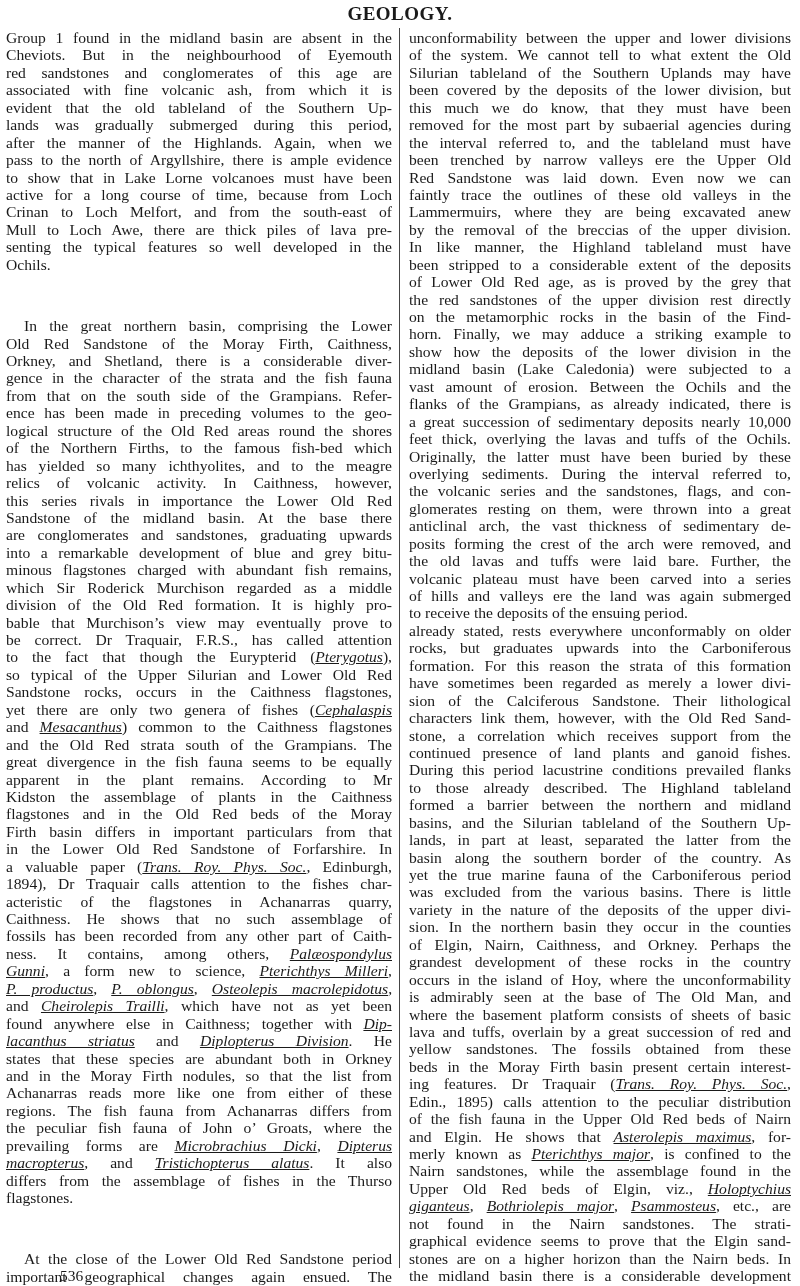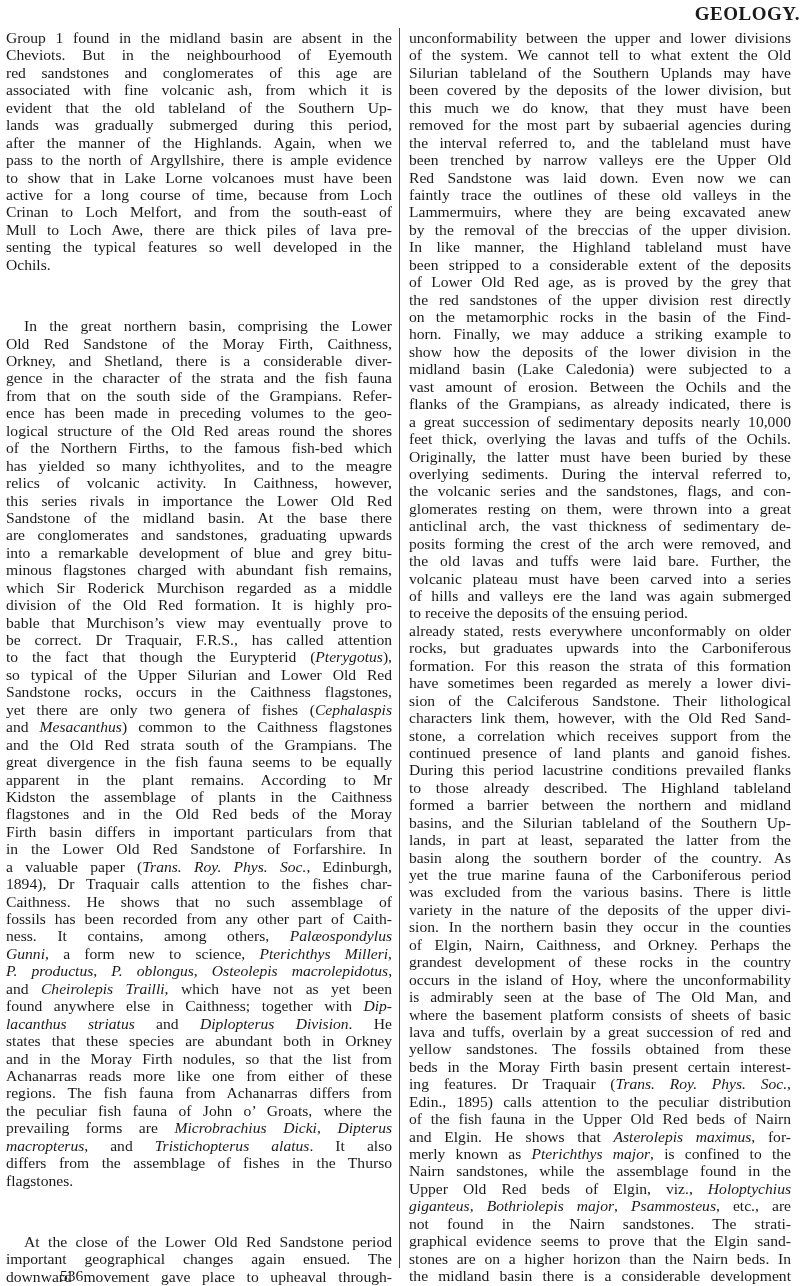--- a/index.html
+++ b/index.html
@@ -3,39 +3,39 @@
 <meta charset="utf-8">
 <style>
   html, body { margin:0; padding:0; }
   body {
     width:800px; height:1286px; overflow:hidden;
     background:#ffffff; color:#1a1a1a;
     font-family: "Liberation Serif", "DejaVu Serif", serif;
     position:relative;
   }
   .running-head {
-    position:absolute; top:3px; left:0; width:800px; text-align:right;
+    position:absolute; top:3px; left:0; width:800px; text-align:center;
     font-size:19px; font-weight:bold; letter-spacing:0.5px;
   }
   .col {
     position:absolute; top:29px; width:386px;
   }
   .col.left { left:6px; }
   .col.right { left:409px; width:382px; }
   .rule {
     position:absolute; left:399px; top:28px; height:1240px; width:1px; background:#444;
   }
   .line {
     height:17.45px; line-height:17.45px; font-size:15.6px;
     white-space:nowrap; text-align:justify; text-align-last:justify;
     overflow:visible;
   }
   .line.last { text-align-last:left; }
   .line.indent { padding-left:18px;margin-top:44px; }
-  .line i { font-style:italic; }
+  .line i { font-style:italic;text-decoration:underline; }
   .folio {
     position:absolute; top:1267px; left:60px; font-size:15.5px;
   }
 </style>
 </head>
 <body>
 
 <div class="running-head">GEOLOGY.</div>
 <div class="col left">
     <div class="line">Group 1 found in the midland basin are absent in the</div>
@@ -78,20 +78,21 @@
     <div class="line">and <i>Mesacanthus</i>) common to the Caithness flagstones</div>
     <div class="line">and the Old Red strata south of the Grampians. The</div>
     <div class="line">great divergence in the fish fauna seems to be equally</div>
     <div class="line">apparent in the plant remains. According to Mr</div>
     <div class="line">Kidston the assemblage of plants in the Caithness</div>
     <div class="line">flagstones and in the Old Red beds of the Moray</div>
     <div class="line">Firth basin differs in important particulars from that</div>
     <div class="line">in the Lower Old Red Sandstone of Forfarshire. In</div>
     <div class="line">a valuable paper (<i>Trans. Roy. Phys. Soc.</i>, Edinburgh,</div>
     <div class="line">1894), Dr Traquair calls attention to the fishes char-</div>
+    <div class="line">acteristic of the flagstones in Achanarras quarry,</div>
     <div class="line">Caithness. He shows that no such assemblage of</div>
     <div class="line">fossils has been recorded from any other part of Caith-</div>
     <div class="line">ness. It contains, among others, <i>Palæospondylus</i></div>
     <div class="line"><i>Gunni</i>, a form new to science, <i>Pterichthys Milleri</i>,</div>
     <div class="line"><i>P. productus</i>, <i>P. oblongus</i>, <i>Osteolepis macrolepidotus</i>,</div>
     <div class="line">and <i>Cheirolepis Trailli</i>, which have not as yet been</div>
     <div class="line">found anywhere else in Caithness; together with <i>Dip-</i></div>
     <div class="line"><i>lacanthus striatus</i> and <i>Diplopterus Division</i>. He</div>
     <div class="line">states that these species are abundant both in Orkney</div>
     <div class="line">and in the Moray Firth nodules, so that the list from</div>

